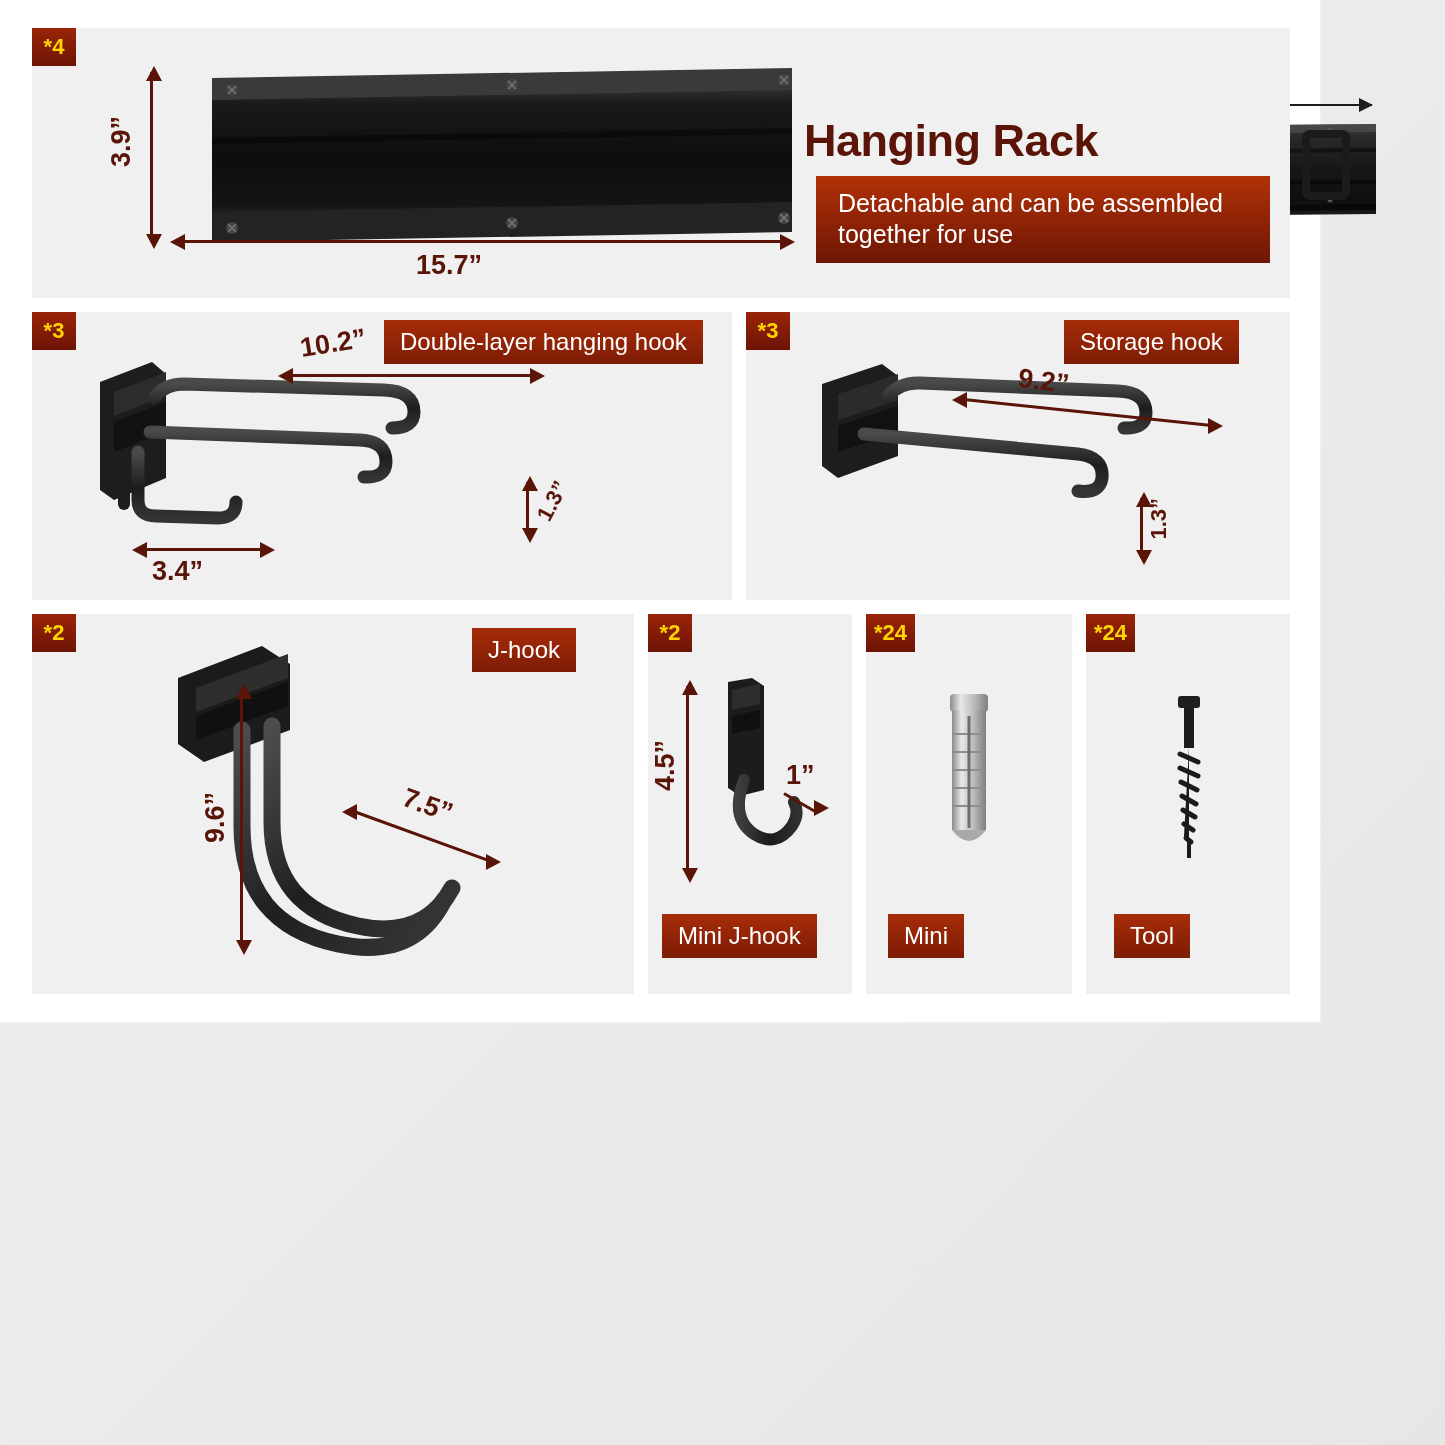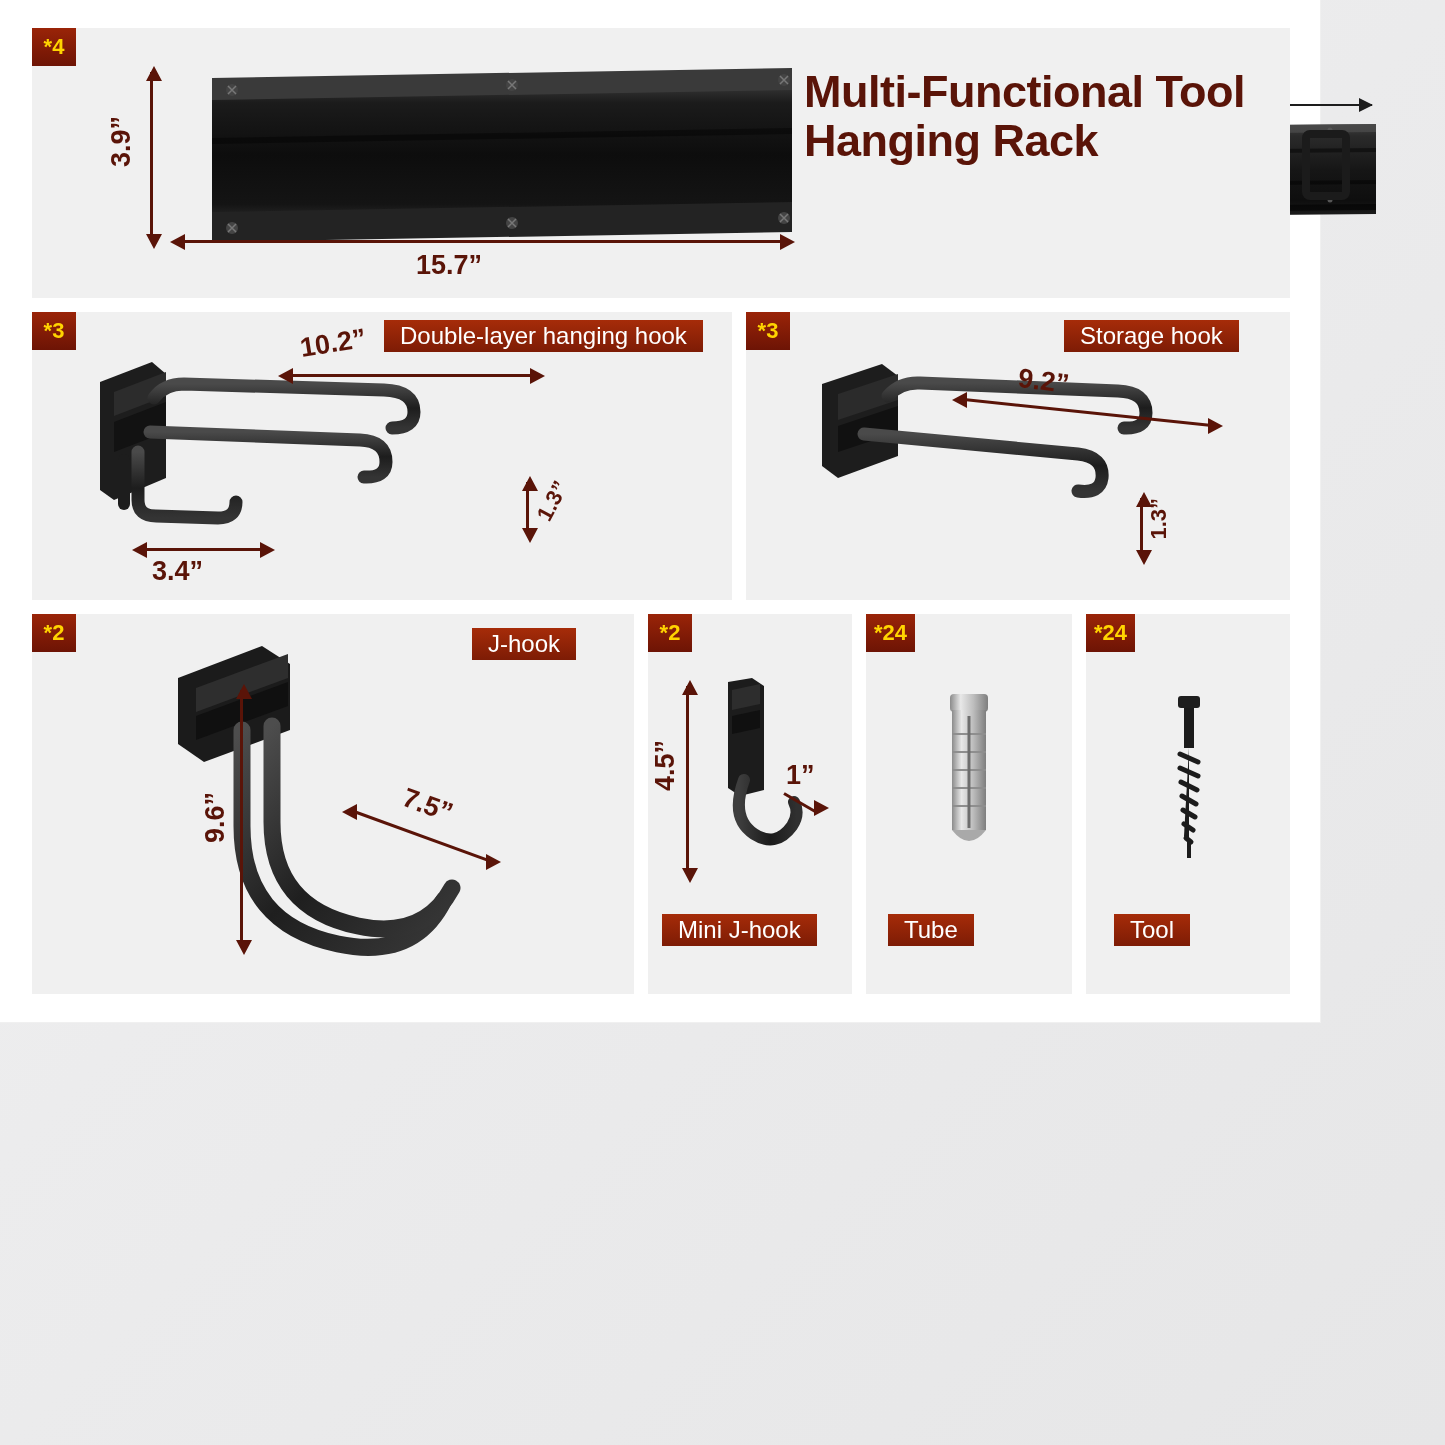--- a/index.html
+++ b/index.html
@@ -56,21 +56,21 @@
   .qty-badge{
     position:absolute;background:#8e1d08;color:#ffd400;font-weight:bold;
     font-size:22px;display:flex;align-items:center;justify-content:center;
     padding:2px 8px;min-width:28px;height:34px;z-index:5;
     background:linear-gradient(180deg,#9a2408,#6d1405);
   }
   .tag{
     position:absolute;color:#fff;font-size:24px;
     background:linear-gradient(180deg,#a62c09,#7d1c05);
     display:flex;align-items:center;justify-content:center;
-    padding:2px 16px;z-index:5;white-space:nowrap;
+    padding:8px 16px;z-index:5;white-space:nowrap;
   }
 
   .title{
     position:absolute;color:#5a1408;font-weight:bold;line-height:1.08;
     font-size:45px;letter-spacing:-.5px;
   }
   .subtitle-box{
     position:absolute;color:#fff;font-size:25px;line-height:1.25;
     background:linear-gradient(180deg,#b03207 0%,#8c2206 55%,#6d1604 100%);
     padding:12px 22px;
@@ -233,23 +233,24 @@
     <div class="arrowheadU abs" style="left:114px;top:38px;"></div>
     <div class="arrowheadD abs" style="left:114px;top:206px;"></div>
     <div class="dimtext vert abs" style="left:74px;top:88px;">3.9”</div>
 
     <div class="marr abs" style="left:150px;top:212px;width:600px;"></div>
     <div class="arrowheadL abs" style="left:138px;top:206px;"></div>
     <div class="arrowheadR abs" style="left:748px;top:206px;"></div>
     <div class="dimtext abs" style="left:384px;top:222px;">15.7”</div>
 
     <div class="title abs" style="left:772px;top:40px;width:480px;">
-      <span>Multi-Functional Tool</span><br>
+      <br>
       <span>Hanging Rack</span>
     </div>
+    <div class="subtitle-box abs" style="left:784px;top:148px;width:410px;">Detachable and can be assembled together for use</div>
   </div>
 
   <div class="panel" style="left:32px;top:312px;width:700px;height:288px;">
     <div class="qty-badge" style="left:0;top:0;">*3</div>
     <div class="tag" style="left:352px;top:8px;">Double-layer hanging hook</div>
 
     <svg class="abs" style="left:48px;top:28px;" width="500" height="252">
       <defs>
         <linearGradient id="hk2" x1="0" y1="0" x2="0" y2="1">
           <stop offset="0%" stop-color="#4a4a4a"></stop>
@@ -389,21 +390,21 @@
       </defs>
       <rect x="18" y="4" width="38" height="18" rx="4" fill="url(#tubeg)"></rect>
       <rect x="20" y="20" width="34" height="120" fill="url(#tubeg)"></rect>
       <path d="M20 140 q17 22 34 0 z" fill="#a9a9a9"></path>
       <g stroke="#8e8e8e" stroke-width="2" fill="none">
         <path d="M20 44 h34 M20 62 h34 M20 80 h34 M20 98 h34 M20 116 h34"></path>
       </g>
       <path d="M37 26 l0 112" stroke="#6e6e6e" stroke-width="3"></path>
     </svg>
 
-    <div class="tag" style="left:22px;top:300px;">Tube</div>
+    <div class="tag" style="left:22px;top:300px;">Mini</div>
   </div>
 
   <div class="panel" style="left:1086px;top:614px;width:204px;height:380px;">
     <div class="qty-badge" style="left:0;top:0;">*24</div>
 
     <svg class="abs" style="left:76px;top:78px;" width="60" height="186">
       <rect x="16" y="4" width="22" height="12" rx="3" fill="#1e1e1e"></rect>
       <rect x="22" y="16" width="10" height="40" fill="#1b1b1b"></rect>
       <path d="M27 56 l0 96 l-5 -8 z" fill="#1b1b1b"></path>
       <g stroke="#1b1b1b" stroke-width="5" stroke-linecap="round" fill="none">

